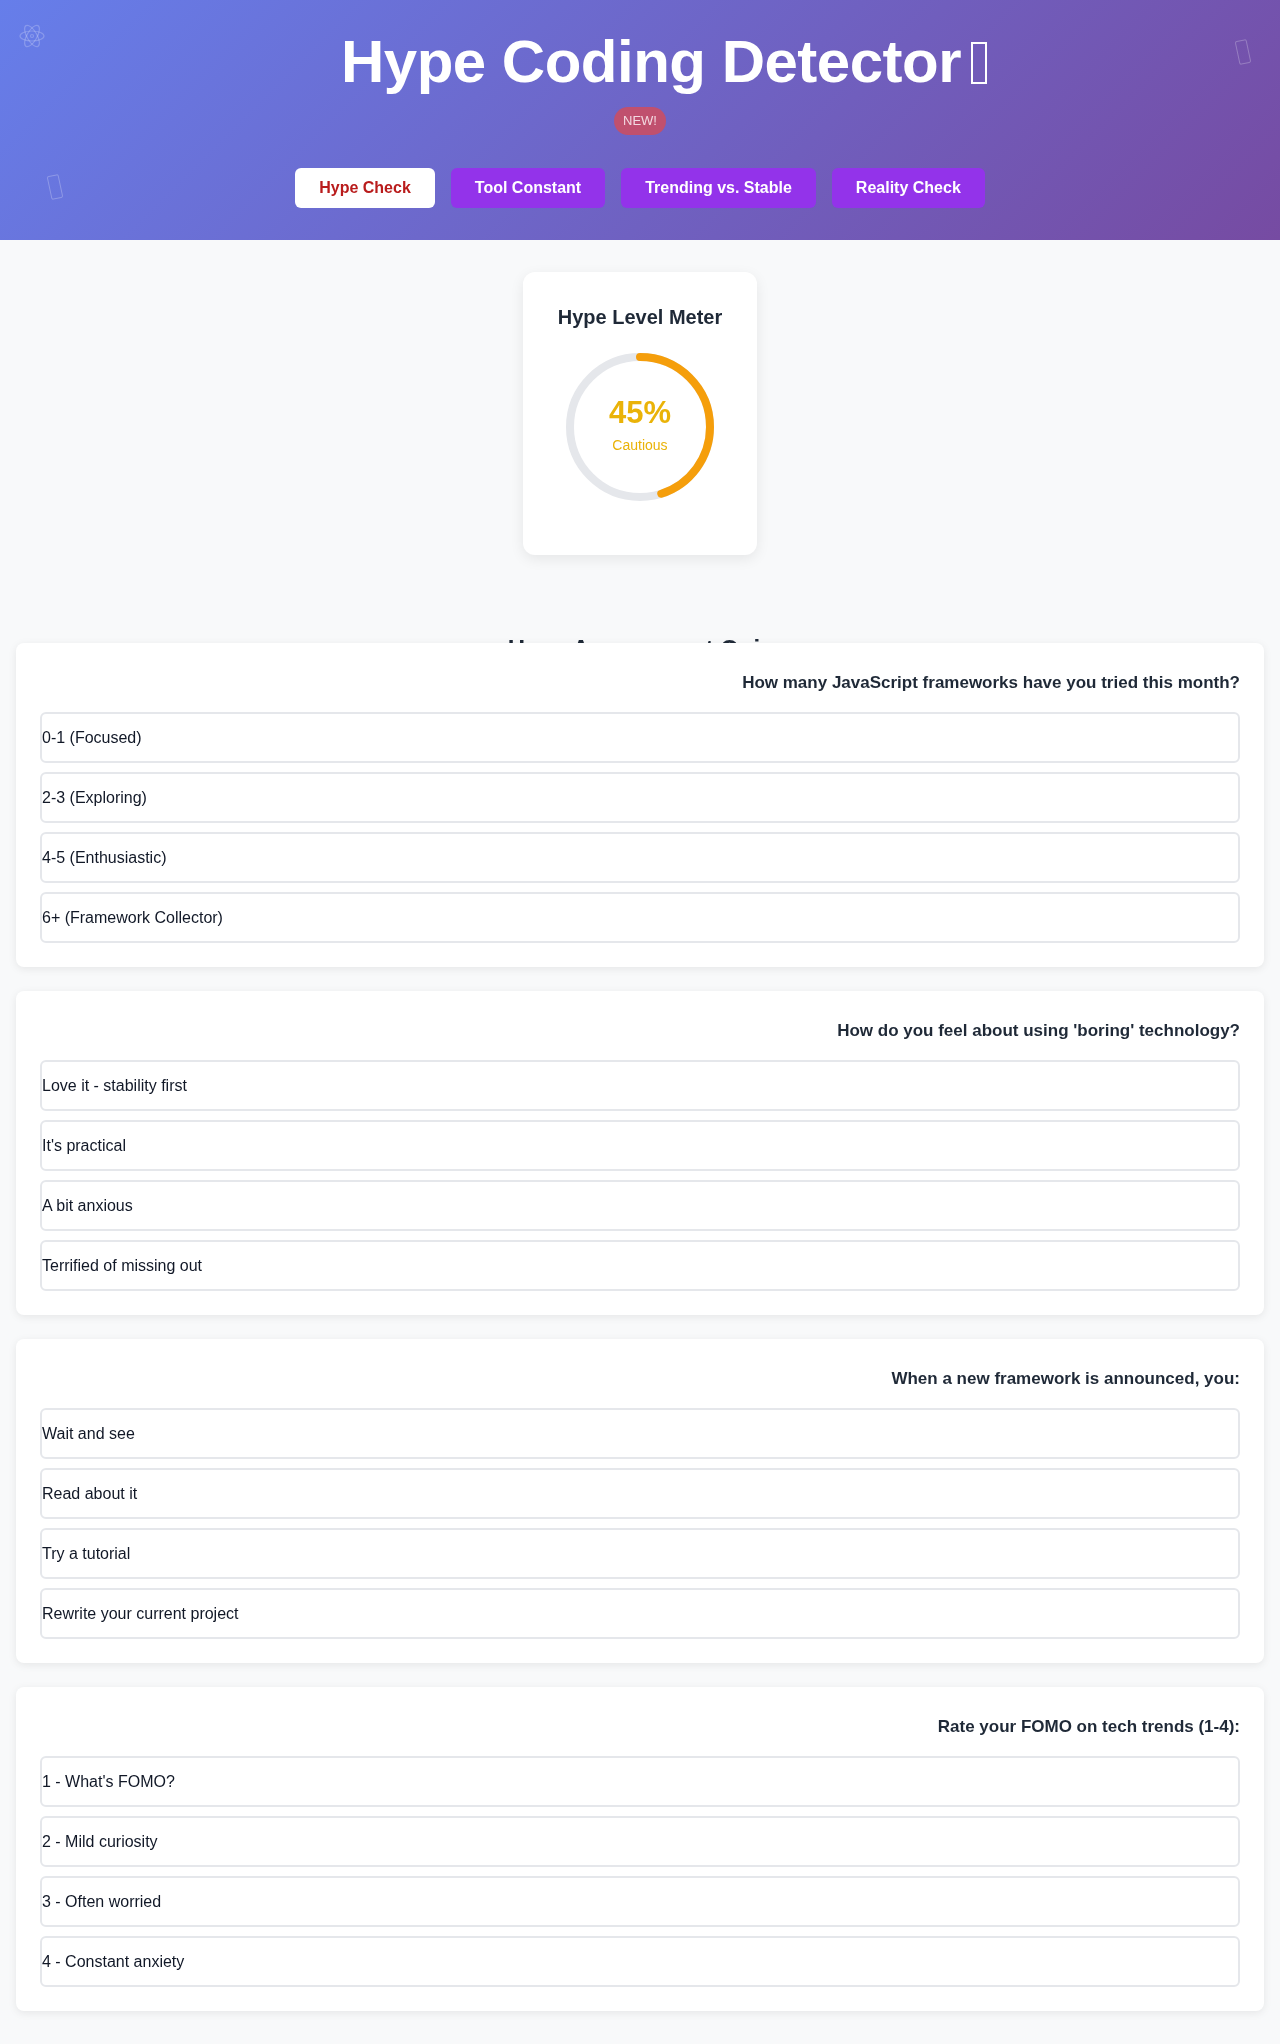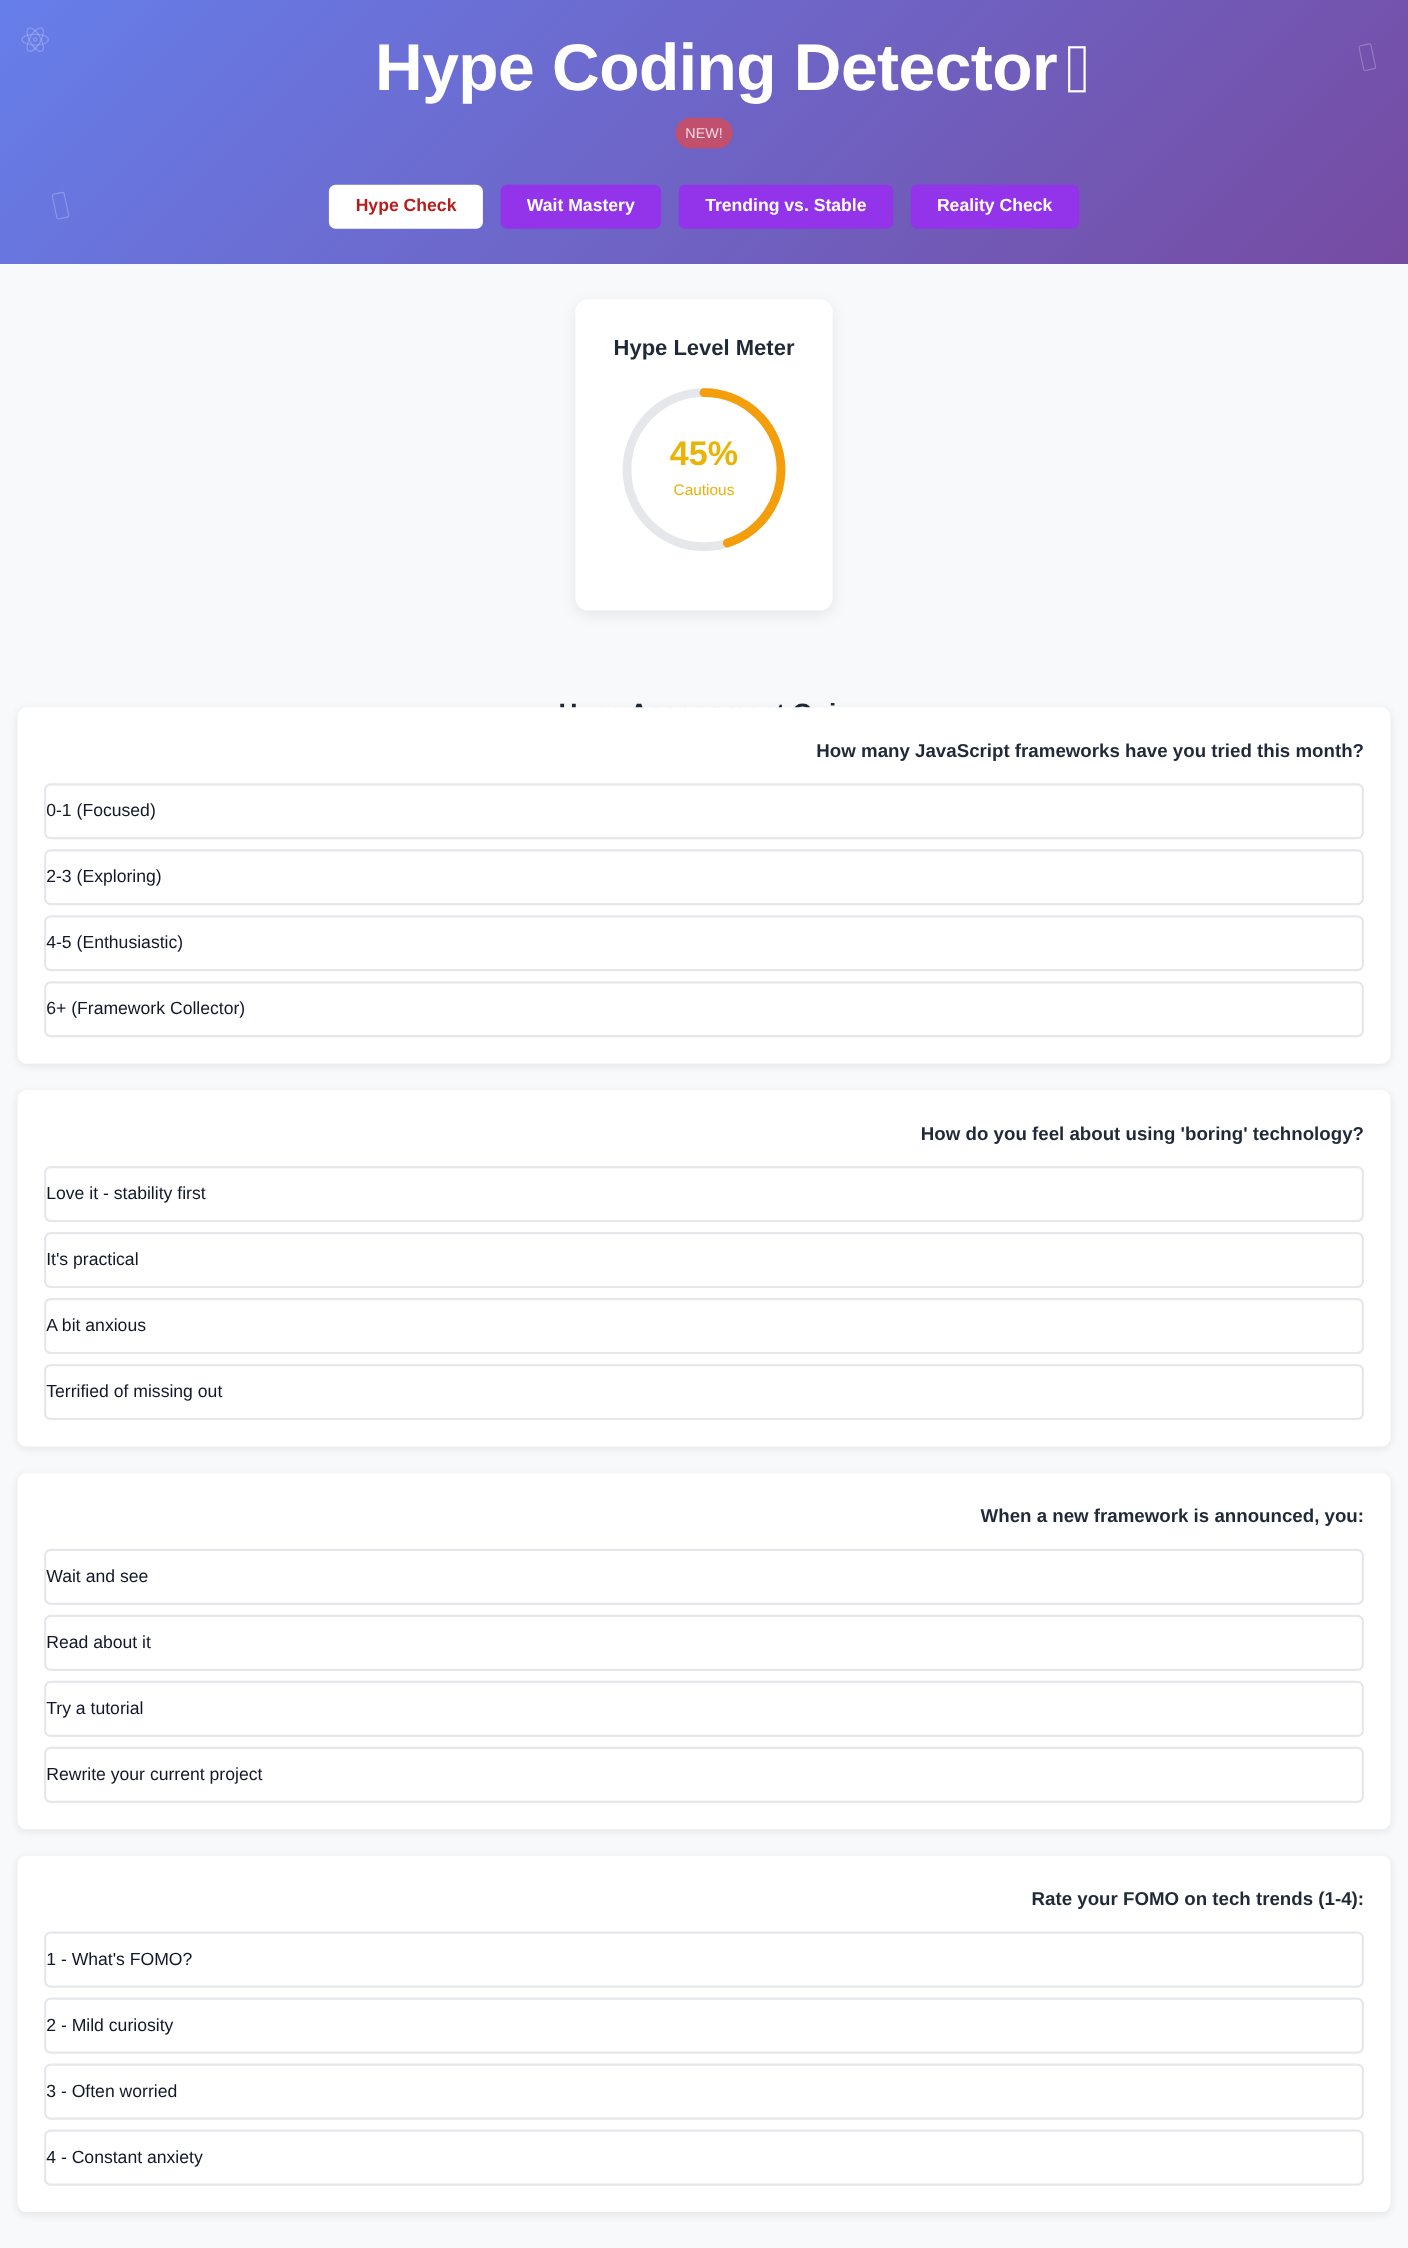--- a/index.html
+++ b/index.html
@@ -168,21 +168,21 @@
     </g>
   </svg>
   <div class="deco box" style="left:1237px;top:40px;"></div>
   <div class="deco box" style="left:49px;top:175px;"></div>
 
   <h1 class="title"><span>Hype Coding Detector</span><span class="tofu"></span></h1>
   <div class="badge">NEW!</div>
 
   <nav class="tabs">
     <div class="tab active">Hype Check</div>
-    <div class="tab">Wait Mastery</div>
+    <div class="tab">Tool Constant</div>
     <div class="tab">Trending vs. Stable</div>
     <div class="tab">Reality Check</div>
   </nav>
 </div>
 
 <div class="meter-card">
   <div class="meter-title">Hype Level Meter</div>
   <div class="gauge">
     <svg width="152" height="152" viewBox="0 0 152 152">
       <circle cx="76" cy="76" r="70" fill="none" stroke="#e5e7eb" stroke-width="8"></circle>

